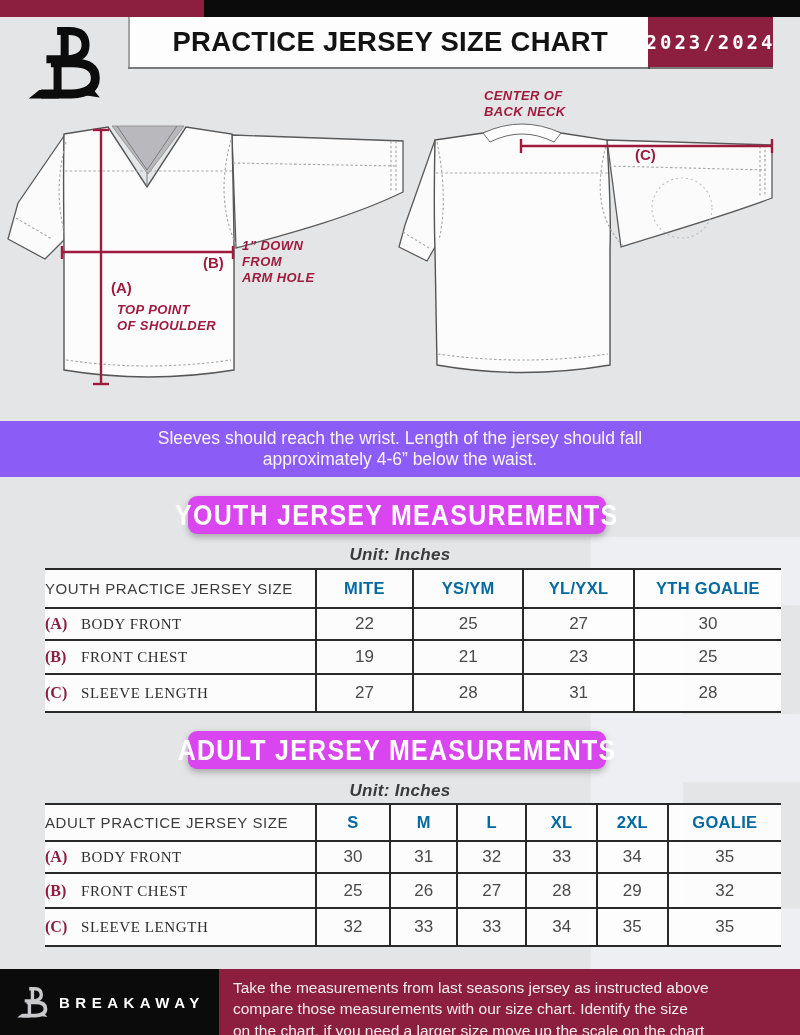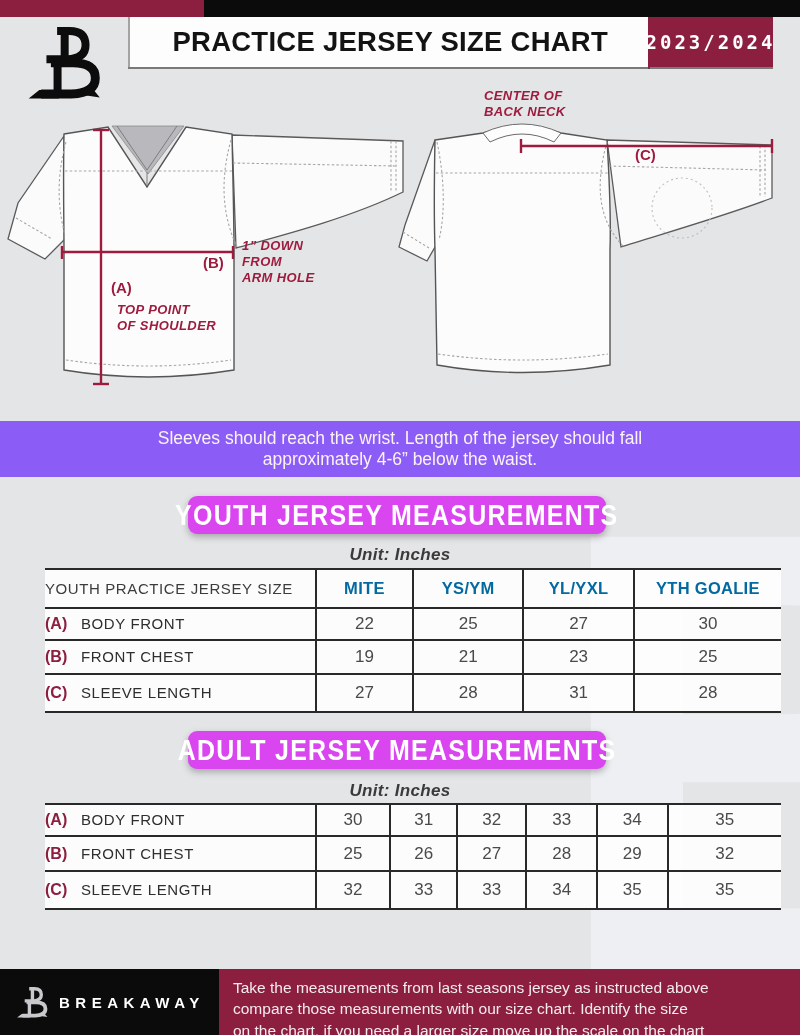--- a/index.html
+++ b/index.html
@@ -71,21 +71,21 @@
     font-style:italic;font-weight:600;font-size:17px;color:#3a3a3a;letter-spacing:.3px;
   }
 
   
   .tblwrap{left:45px;width:736px;z-index:2;}
   table.meas{width:100%;border-collapse:collapse;table-layout:fixed;
     border-top:2px solid #292929;border-bottom:2px solid #292929;}
   table.meas tr + tr{border-top:2px solid #292929;}
   table.meas td{background:rgba(255,255,255,.87);vertical-align:middle;padding:0;}
   table.meas td + td{border-left:2px solid #292929;}
-  td.lab{padding-left:27px;}
+  td.lab{padding-left:27px;font-family:Liberation Serif, serif;}
   td.lab .key{display:inline-block;width:36px;font-weight:800;font-size:16px;color:#8c1f3f;}
   td.lab .nm{font-size:15px;color:#2e2e2e;letter-spacing:.6px;}
   td.hlab{padding-left:29px;font-size:15px;color:#3c3c3c;letter-spacing:.6px;}
   td.hval{text-align:center;font-weight:700;font-size:16.5px;color:#0369a1;letter-spacing:.3px;}
   td.val{text-align:center;font-size:17px;color:#4a4a4a;}
 
   
   .foot-black{left:0;top:969px;width:219px;height:66px;background:#0b0b0b;z-index:3;
     display:flex;align-items:center;}
   .foot-logo{margin-left:14px;width:38px;height:34px;color:#c9c9cd;}
@@ -251,20 +251,29 @@
       <colgroup>
           <col style="width:36.8%">
           <col style="width:10.1%">
           <col style="width:9.1%">
           <col style="width:9.4%">
           <col style="width:9.6%">
           <col style="width:9.6%">
           <col style="width:15.4%">
         </colgroup>
       <tbody>
+          <tr style="height:37px">
+        <td class="hlab">ADULT PRACTICE JERSEY SIZE</td>
+        <td class="hval">S</td>
+        <td class="hval">M</td>
+        <td class="hval">L</td>
+        <td class="hval">XL</td>
+        <td class="hval">2XL</td>
+        <td class="hval">GOALIE</td>
+      </tr>
       <tr style="height:32px">
         <td class="lab"><span class="key">(A)</span><span class="nm">BODY FRONT</span></td>
         <td class="val">30</td>
         <td class="val">31</td>
         <td class="val">32</td>
         <td class="val">33</td>
         <td class="val">34</td>
         <td class="val">35</td>
       </tr>
       <tr style="height:35px">

